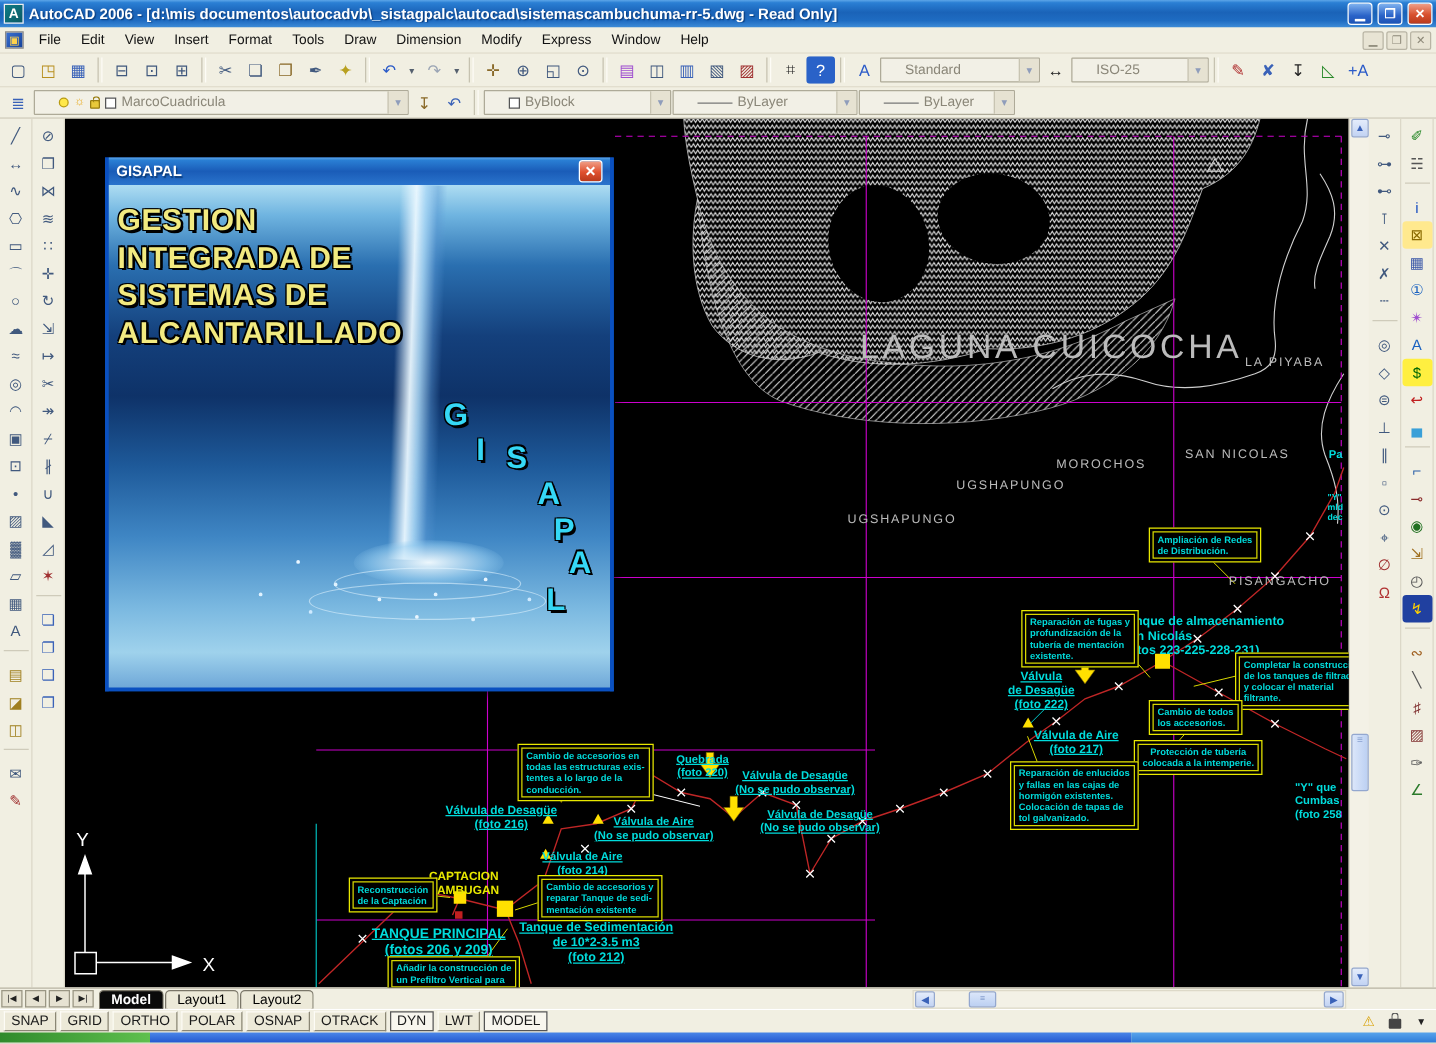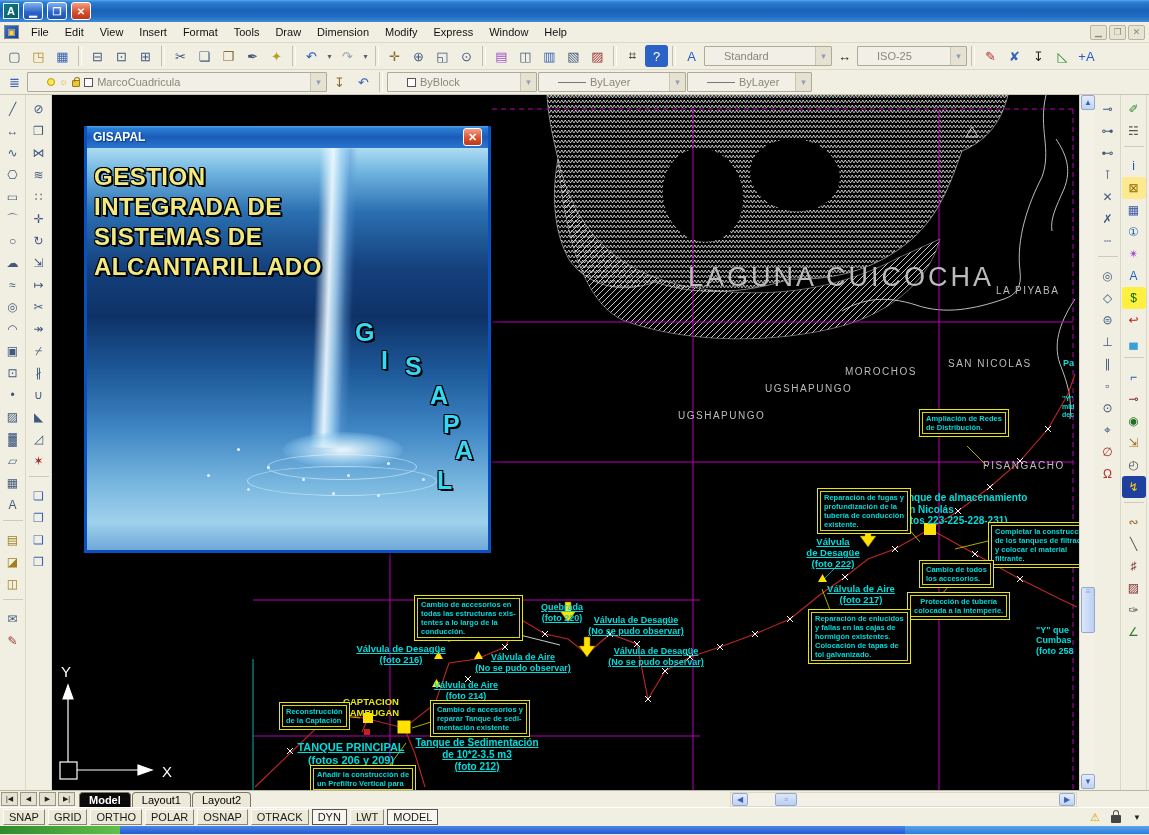--- a/index.html
+++ b/index.html
@@ -126,20 +126,21 @@
   .gletter{position:absolute;font-size:25px;font-weight:bold;color:#35d8f5;
     text-shadow:2px 2px 0 #000,-1px -1px 0 #000,1px -1px 0 #000,-1px 1px 0 #000}
 </style>
 </head>
 <body>
 
 <div class="app">
 
   <div class="titlebar">
     <span class="appicon">A</span>
+    <span class="title-text">AutoCAD 2006 - [d:\mis documentos\autocadvb\_sistagpalc\autocad\sistemascambuchuma-rr-5.dwg - Read Only]</span>
     <span class="wbtn">▁</span>
     <span class="wbtn">❐</span>
     <span class="wbtn close">✕</span>
   </div>
 
   <div class="menubar">
     <span class="menuicon">▣</span>
     <span id="menu-items" style="display:flex">
         <span class="menu-item">File</span>
         <span class="menu-item">Edit</span>
@@ -478,31 +479,31 @@
           </div>
           <div class="vlabel" style="left: 425px; top: 642px; font-size: 10px;">
             <div>Tanque de Sedimentación</div>
             <div>de 10*2-3.5 m3</div>
             <div>(foto 212)</div>
           </div>
           <div class="ylabel" style="left: 319px; top: 602px; font-size: 9.5px;">
             <div>CAPTACION</div>
             <div>CAMBUGAN</div>
           </div>
-          <div class="callout" style="left: 867px; top: 314px;">
+          <div class="callout" style="left: 867px; top: 327px;">
             <div class="callout-in">
               <div>Ampliación de Redes</div>
               <div>de Distribución.</div>
             </div>
           </div>
           <div class="callout" style="left: 765px; top: 393px;">
             <div class="callout-in">
               <div>Reparación de fugas y</div>
               <div>profundización de la</div>
-              <div>tubería de conducción</div>
+              <div>tubería de mentación</div>
               <div>existente.</div>
             </div>
           </div>
           <div class="callout" style="left: 936px; top: 427px;">
             <div class="callout-in">
               <div>Completar la construcción</div>
               <div>de los tanques de filtración</div>
               <div>y colocar el material</div>
               <div>filtrante.</div>
             </div>

